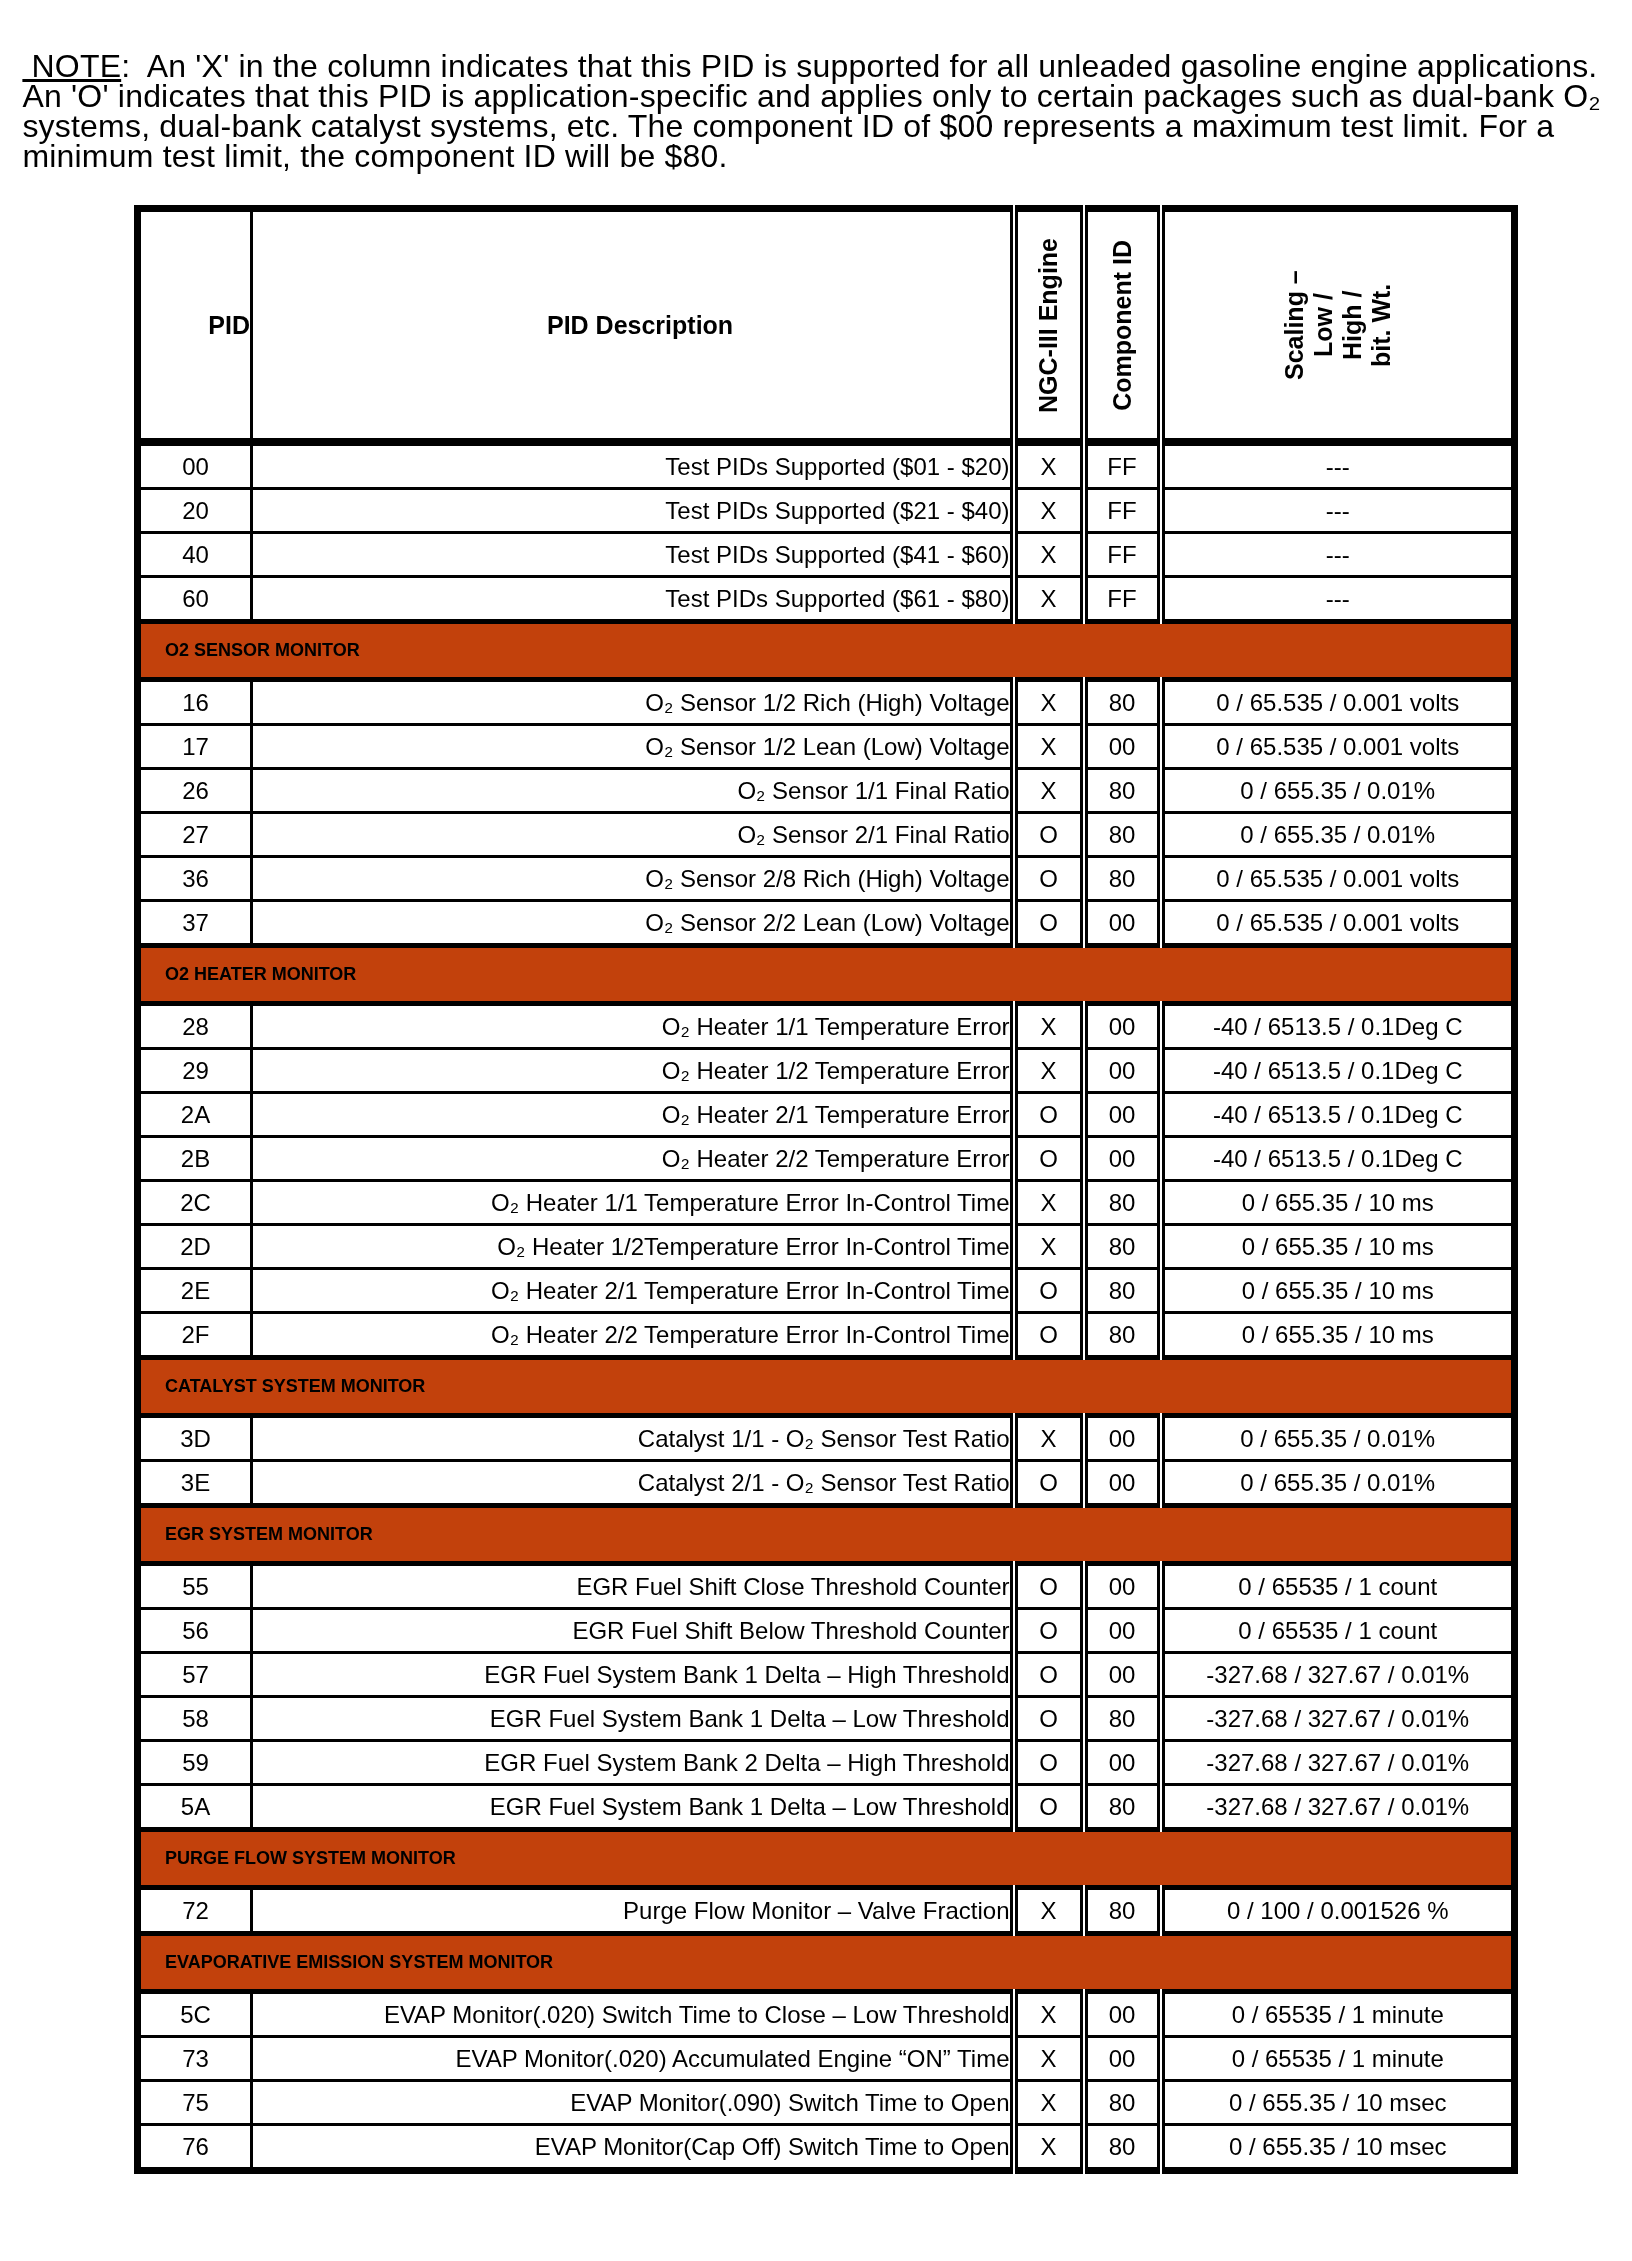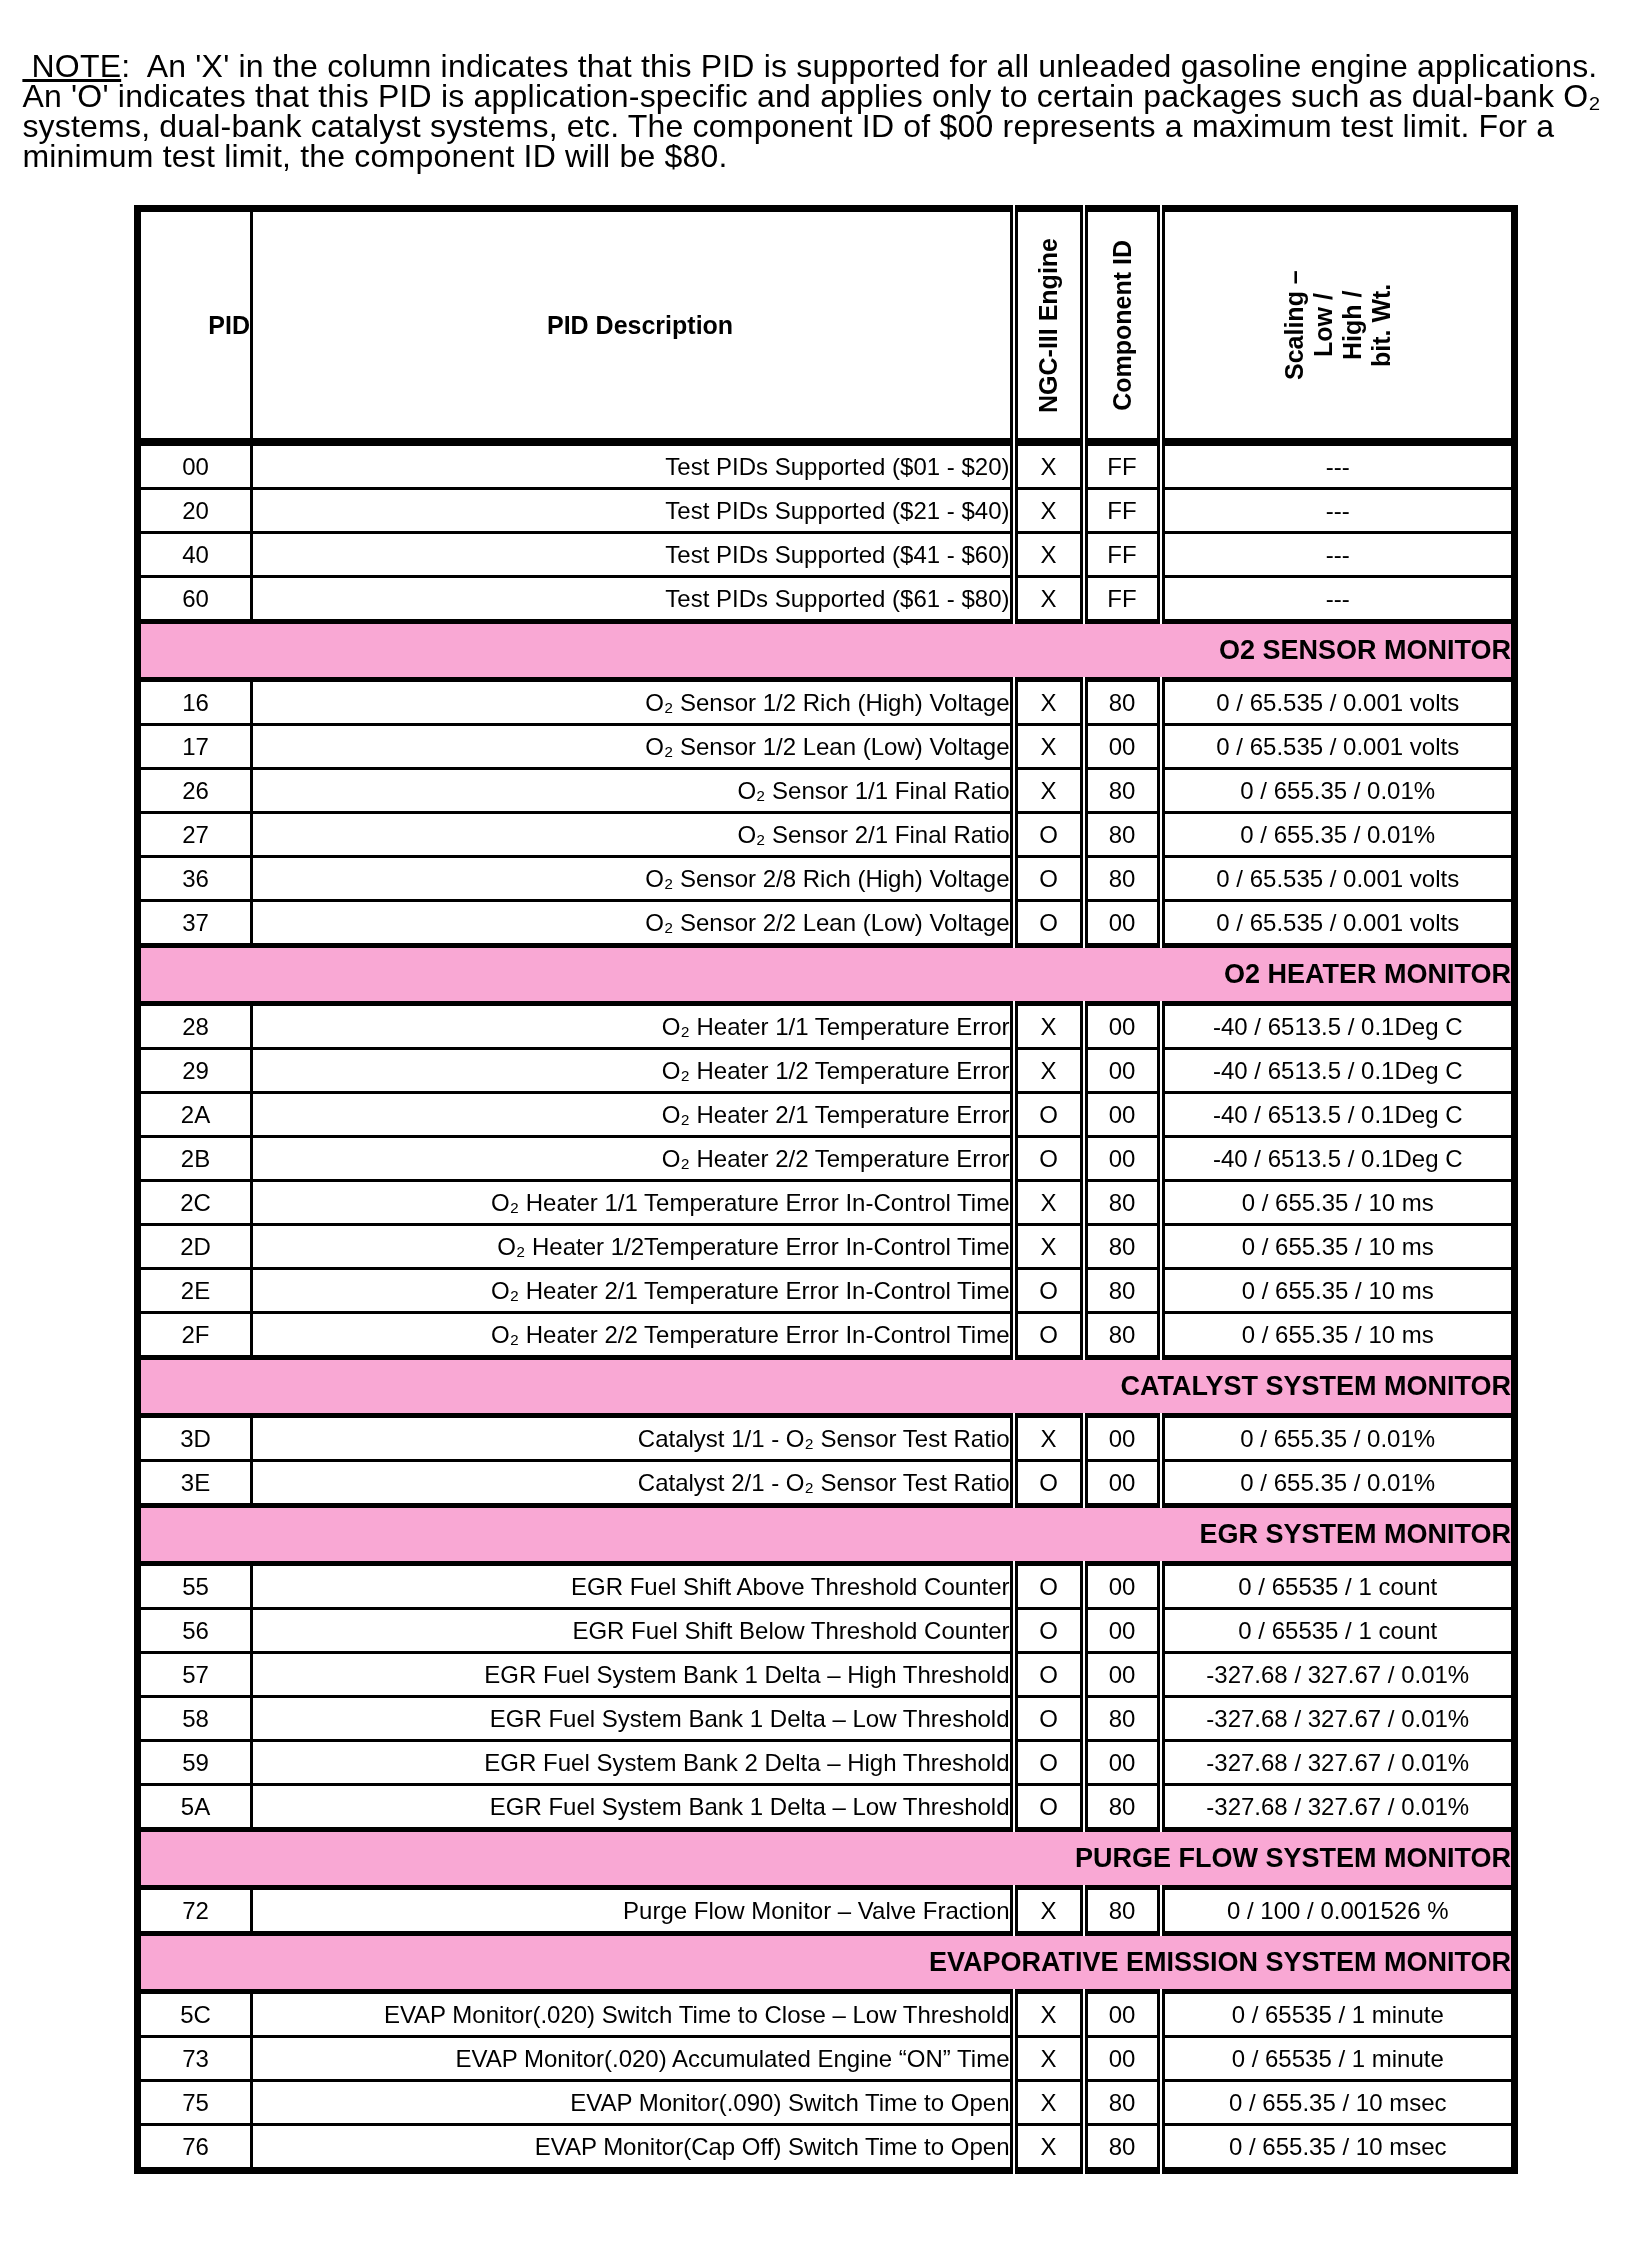--- a/index.html
+++ b/index.html
@@ -53,24 +53,24 @@
 
   tbody td { font-size: 24px; height. : 41px; }
   tr.data-row td { height: 41px; background: #fff; }
   td.c-pid, td.c-engine, td.c-comp, td.c-scaling { text-align: center; }
   td.c-desc { text-align: right; padding-left: 17.6px; }
 
   .c-engine { border-left: 8px double #000; border-right: 8px double #000; }
   .c-comp   { border-right: 8px double #000; }
 
   tr.section-row td {
-    background: #f9a8d4;
+    background: #c2410c;
     font-weight: bold;
-    font-size: 27px;
-    text-align: right;
+    font-size: 18px;
+    text-align: left;
     padding-left: 24px;
     height: 53px;
     border-top: 5.6px solid #000;
     border-bottom: 5.6px solid #000;
   }
 </style>
 </head>
 <body>
 
 <p class="note"><span class="note-label">&nbsp;NOTE</span><span>:&nbsp; An 'X' in the column indicates that this PID is supported for all unleaded gasoline engine applications. An 'O' indicates that this PID is application-specific and applies only to certain packages such as dual-bank O₂ systems, dual-bank catalyst systems, etc. The component ID of $00 represents a maximum test limit. For a minimum test limit, the component ID will be $80.</span></p>
@@ -249,21 +249,21 @@
         <td class="c-desc">Catalyst 2/1 - O₂ Sensor Test Ratio</td>
         <td class="c-engine">O</td>
         <td class="c-comp">00</td>
         <td class="c-scaling">0 / 655.35 / 0.01%</td>
       </tr>
       <tr class="section-row">
         <td colspan="5">EGR SYSTEM MONITOR</td>
       </tr>
       <tr class="data-row">
         <td class="c-pid">55</td>
-        <td class="c-desc">EGR Fuel Shift Above Threshold Counter</td>
+        <td class="c-desc">EGR Fuel Shift Close Threshold Counter</td>
         <td class="c-engine">O</td>
         <td class="c-comp">00</td>
         <td class="c-scaling">0 / 65535 /  1 count</td>
       </tr>
       <tr class="data-row">
         <td class="c-pid">56</td>
         <td class="c-desc">EGR Fuel Shift Below Threshold Counter</td>
         <td class="c-engine">O</td>
         <td class="c-comp">00</td>
         <td class="c-scaling">0 / 65535 /  1 count</td>

